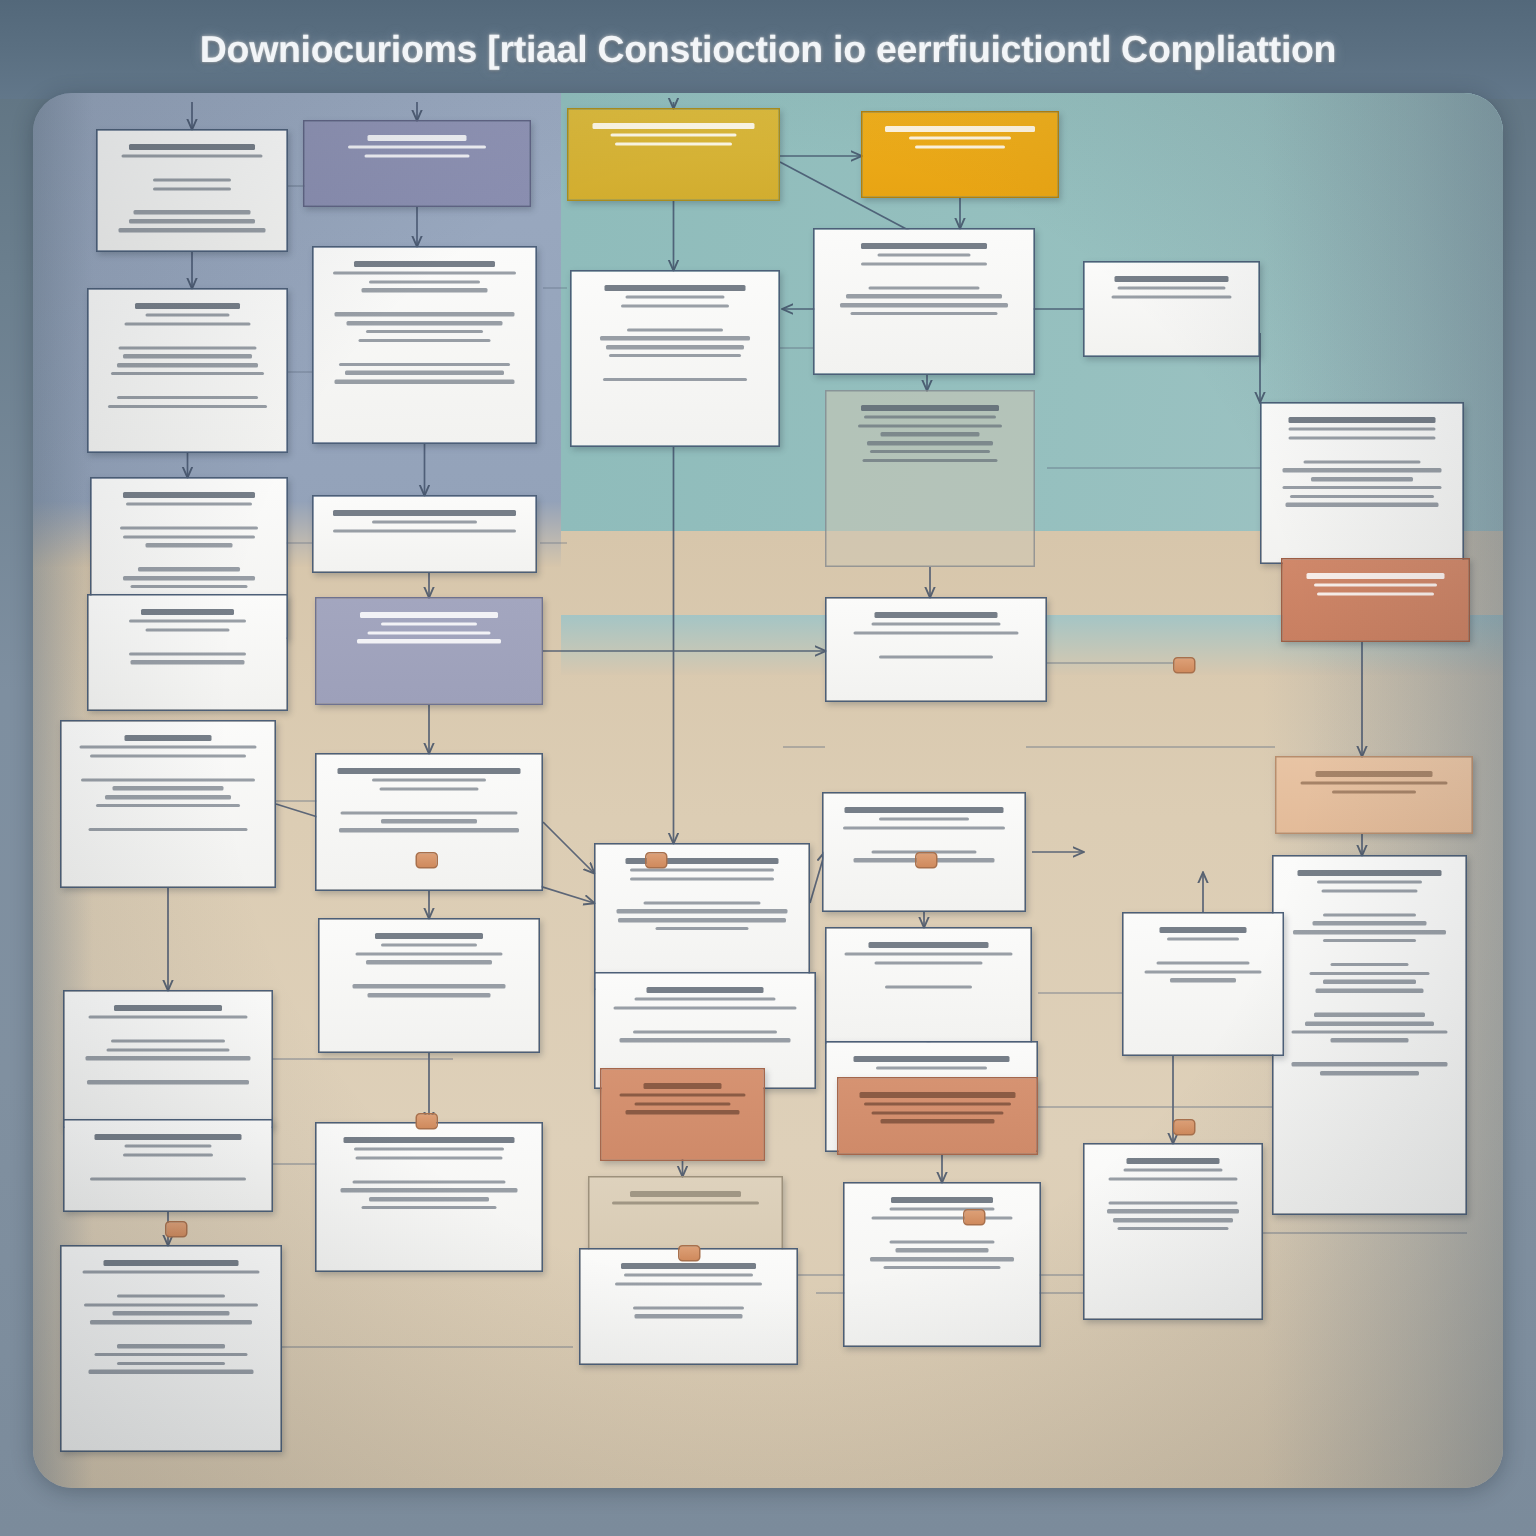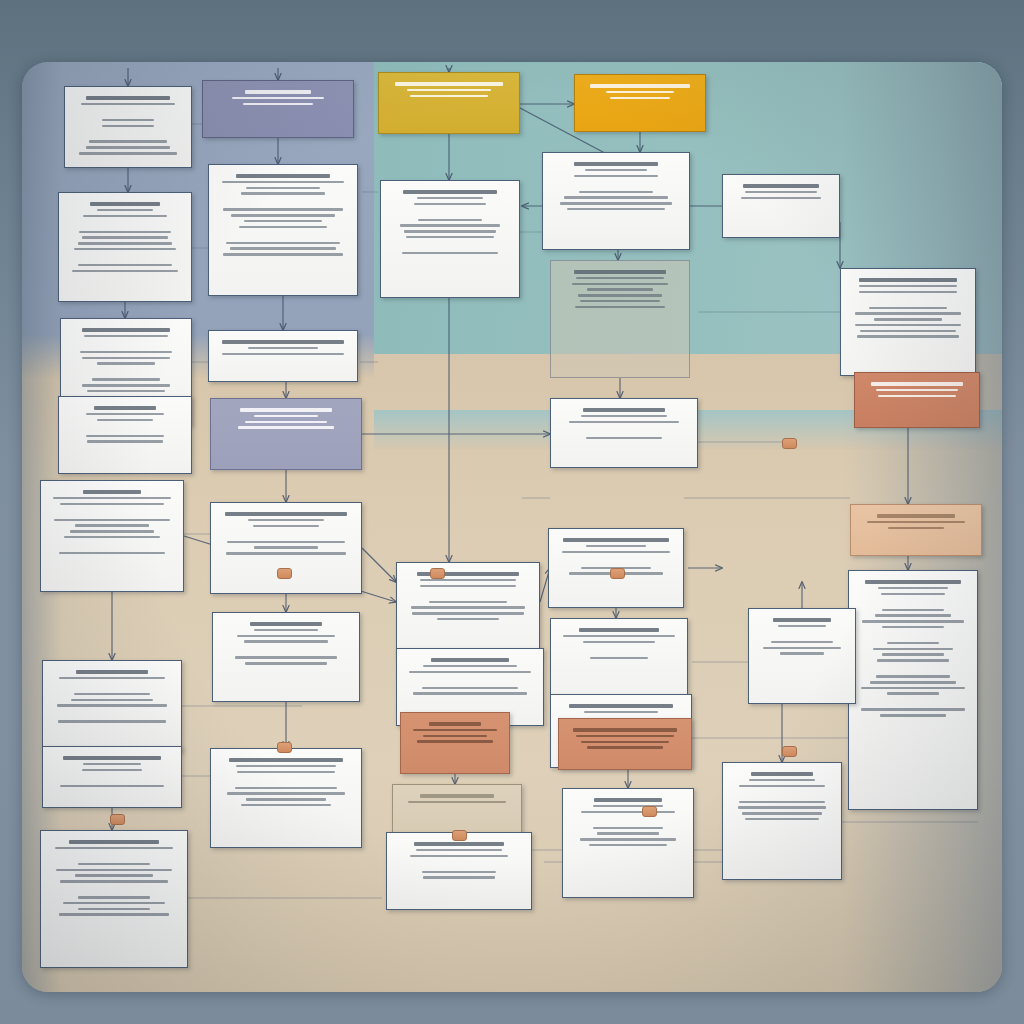--- a/index.html
+++ b/index.html
@@ -93,20 +93,23 @@
     border:1px solid #a8704c; filter:blur(.5px); }
 
   #vignette{ position:absolute; inset:0; pointer-events:none;
     background:radial-gradient(ellipse at 50% 45%, rgba(0,0,0,0) 52%, rgba(30,42,54,.20) 100%); }
 </style>
 </head>
 <body>
 
 <div id="frame">
 
+  <div id="header">
+    <div id="title">Downiocurioms [rtiaal Constioction  io eerrfiuictiontl Conpliattion</div>
+  </div>
 
   <div id="canvas">
     <div class="band" id="band-blue"></div>
     <div class="band" id="band-teal"></div>
     <div class="band" id="band-teal2"></div>
     <div class="band" id="band-tan"></div>
     <div class="band" id="band-blue-tan-blend"></div>
     <div class="band" id="band-teal-tan-blend"></div>
     <div class="band" id="band-left-fade"></div>
     <div class="band" id="band-right-fade"></div>

